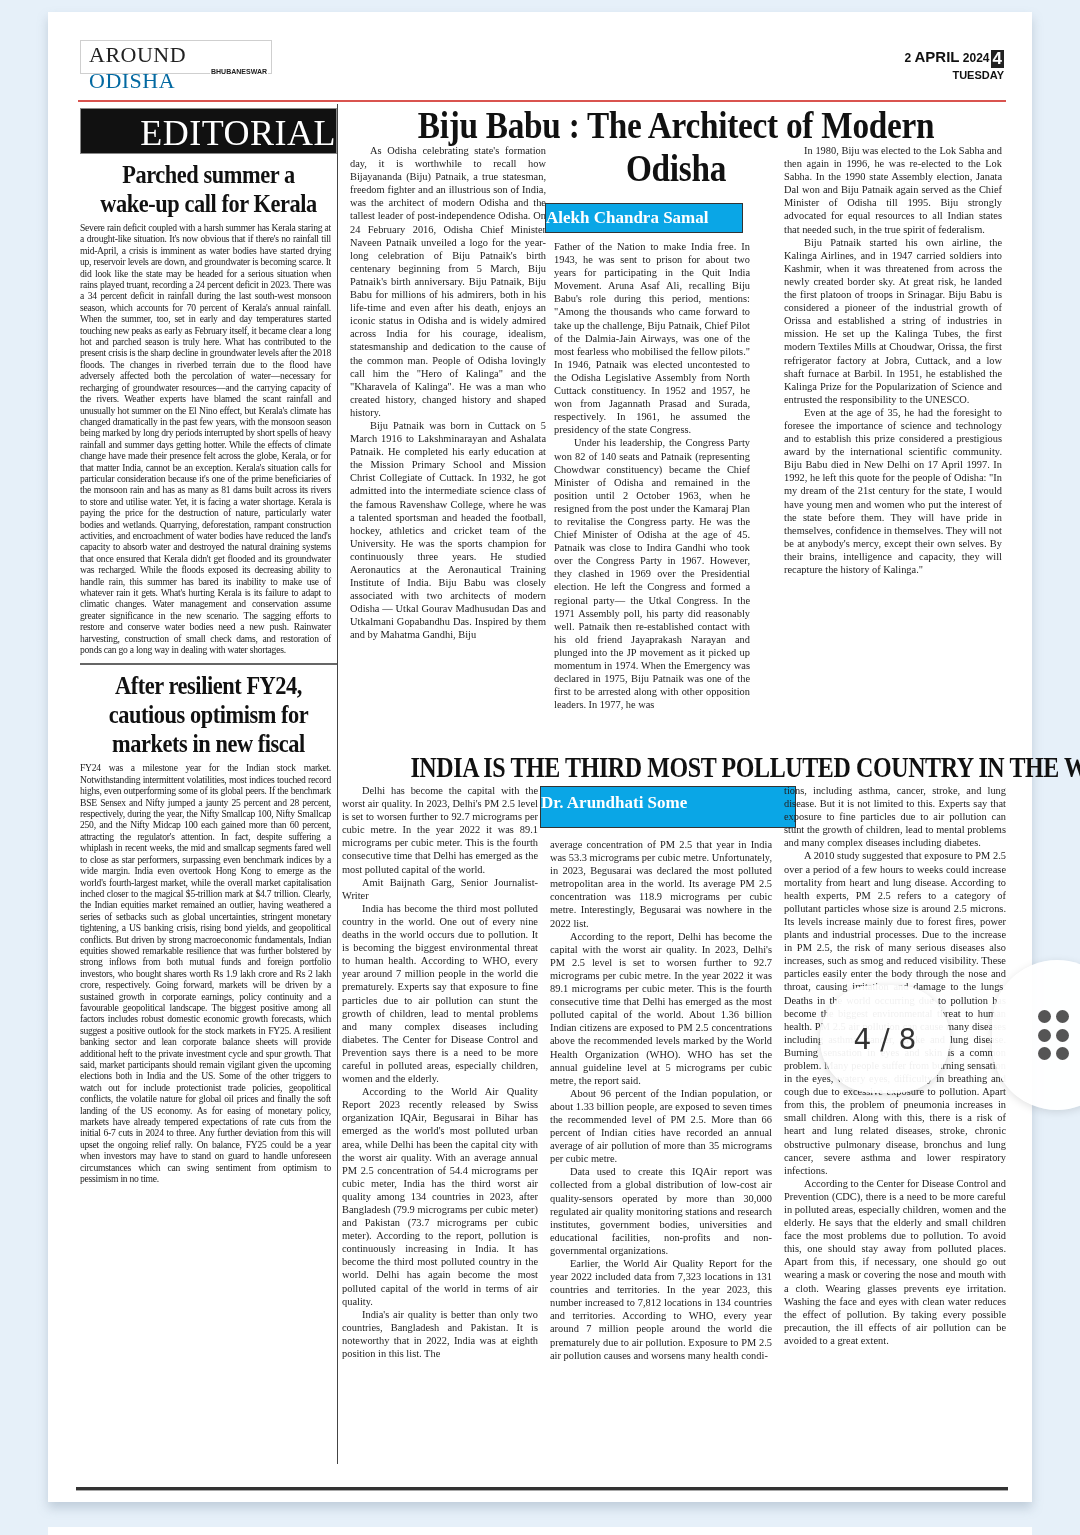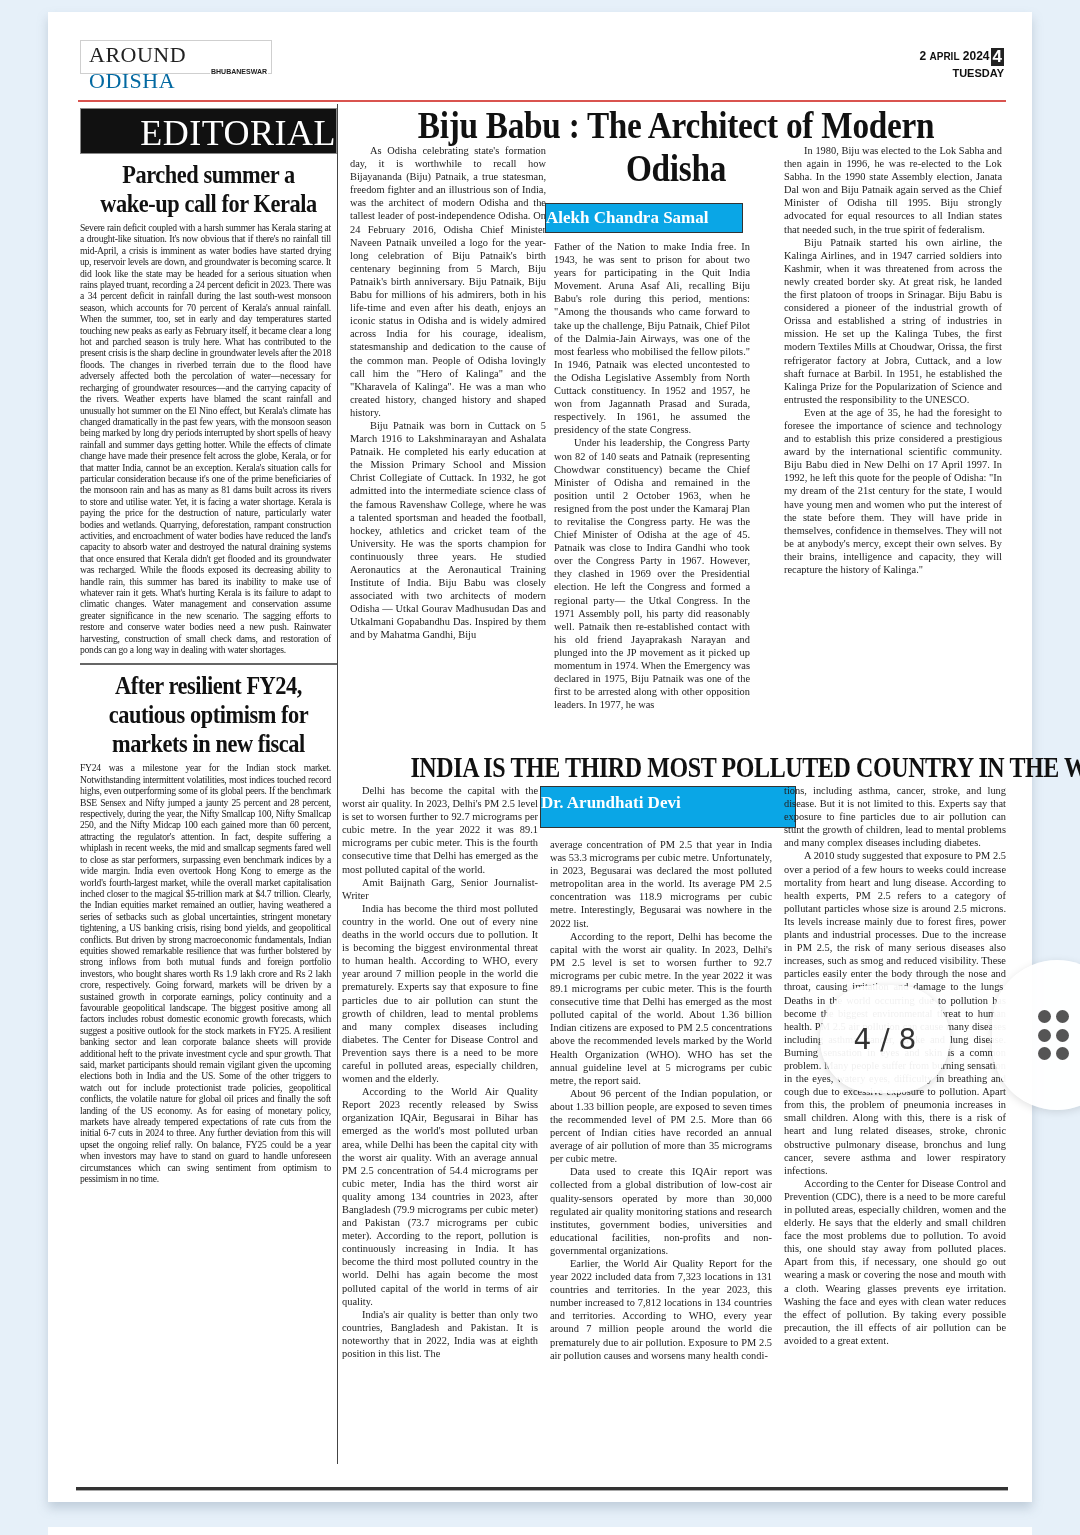--- a/index.html
+++ b/index.html
@@ -21,21 +21,21 @@
   .masthead { position:absolute; left:32px; top:28px; width:924px; height:56px; }
   .logo {
     position:absolute; left:0; top:0; width:192px; height:34px;
     border:1px solid #cfcfcf; box-sizing:border-box;
   }
   .logo .around { position:absolute; left:8px; top:1px; font-family:"Liberation Serif", serif; font-size:22px; color:#222; letter-spacing:0.5px; }
   .logo .odisha { color:#0369a1; }
   .logo .city { position:absolute; right:3px; bottom:-2px; font-family:"Liberation Sans", sans-serif; font-size:7px; font-weight:bold; color:#222; background:#fff; padding:0 1px; }
   .dateblock { position:absolute; right:0; top:8px; text-align:right; font-family:"Liberation Sans", sans-serif; font-weight:bold; color:#111; }
   .dateblock .date { font-size:12px; }
-  .dateblock .date .month { font-size:10px; }
+  .dateblock .date .month { font-size:15px; }
   .dateblock .pageno { display:inline-block; background:#222; color:#fff; font-size:17px; padding:0 2px; line-height:18px; vertical-align:-2px; margin-left:1px; }
   .dateblock .day { font-size:11px; margin-top:1px; }
   .redrule { position:absolute; left:30px; top:88px; width:928px; height:2px; background:#d9534f; }
 
   
   .edcol { position:absolute; left:32px; top:92px; width:257px; height:1360px; border-right:1.5px solid #444; }
   .edbanner { background:#111; color:#fff; font-family:"Liberation Serif", serif; font-weight:normal; font-size:36px; text-align:right; height:44px; line-height:48px; margin-top:4px; letter-spacing:0.5px; border:1px solid #888; }
   .edhead { font-family:"Liberation Serif", serif; font-weight:bold; font-size:26px; line-height:29px; text-align:center; margin:6px 2px 4px 2px; transform:scaleX(0.86); letter-spacing:-0.5px; color:#111; }
   .edtext { font-size:9.6px; line-height:11.4px; text-align:justify; color:#222; margin:0 6px 0 0; letter-spacing:-0.25px; }
   .edsep { height:2px; background:#666; margin:8px 0 6px 0; }
@@ -122,21 +122,21 @@
   <div class="headline2">INDIA IS THE THIRD MOST POLLUTED COUNTRY IN THE WORLD</div>
 
   <div class="col" style="left:294px; top:772px; width:196px;">
     <p>Delhi has become the capital with the worst air quality. In 2023, Delhi's PM 2.5 level is set to worsen further to 92.7 micrograms per cubic metre. In the year 2022 it was 89.1 micrograms per cubic meter. This is the fourth consecutive time that Delhi has emerged as the most polluted capital of the world.</p>
     <p>Amit Baijnath Garg, Senior Journalist-Writer</p>
     <p>India has become the third most polluted country in the world. One out of every nine deaths in the world occurs due to pollution. It is becoming the biggest environmental threat to human health. According to WHO, every year around 7 million people in the world die prematurely. Experts say that exposure to fine particles due to air pollution can stunt the growth of children, lead to mental problems and many complex diseases including diabetes. The Center for Disease Control and Prevention says there is a need to be more careful in polluted areas, especially children, women and the elderly.</p>
     <p>According to the World Air Quality Report 2023 recently released by Swiss organization IQAir, Begusarai in Bihar has emerged as the world's most polluted urban area, while Delhi has been the capital city with the worst air quality. With an average annual PM 2.5 concentration of 54.4 micrograms per cubic meter, India has the third worst air quality among 134 countries in 2023, after Bangladesh (79.9 micrograms per cubic meter) and Pakistan (73.7 micrograms per cubic meter). According to the report, pollution is continuously increasing in India. It has become the third most polluted country in the world. Delhi has again become the most polluted capital of the world in terms of air quality.</p>
     <p>India's air quality is better than only two countries, Bangladesh and Pakistan. It is noteworthy that in 2022, India was at eighth position in this list. The</p>
   </div>
 
-  <div class="bylinebox" style="left:492px; top:774px; width:254px; height:40px; line-height:32px; font-size:17px;">Dr. Arundhati Devi</div>
+  <div class="bylinebox" style="left:492px; top:774px; width:254px; height:40px; line-height:32px; font-size:17px;">Dr. Arundhati Some</div>
 
   <div class="col" style="left:502px; top:826px; width:222px;">
     <p class="noin">average concentration of PM 2.5 that year in India was 53.3 micrograms per cubic metre. Unfortunately, in 2023, Begusarai was declared the most polluted metropolitan area in the world. Its average PM 2.5 concentration was 118.9 micrograms per cubic metre. Interestingly, Begusarai was nowhere in the 2022 list.</p>
     <p>According to the report, Delhi has become the capital with the worst air quality. In 2023, Delhi's PM 2.5 level is set to worsen further to 92.7 micrograms per cubic metre. In the year 2022 it was 89.1 micrograms per cubic meter. This is the fourth consecutive time that Delhi has emerged as the most polluted capital of the world. About 1.36 billion Indian citizens are exposed to PM 2.5 concentrations above the recommended levels marked by the World Health Organization (WHO). WHO has set the annual guideline level at 5 micrograms per cubic metre, the report said.</p>
     <p>About 96 percent of the Indian population, or about 1.33 billion people, are exposed to seven times the recommended level of PM 2.5. More than 66 percent of Indian cities have recorded an annual average of air pollution of more than 35 micrograms per cubic metre.</p>
     <p>Data used to create this IQAir report was collected from a global distribution of low-cost air quality-sensors operated by more than 30,000 regulated air quality monitoring stations and research institutes, government bodies, universities and educational facilities, non-profits and non-governmental organizations.</p>
     <p>Earlier, the World Air Quality Report for the year 2022 included data from 7,323 locations in 131 countries and territories. In the year 2023, this number increased to 7,812 locations in 134 countries and territories. According to WHO, every year around 7 million people around the world die prematurely due to air pollution. Exposure to PM 2.5 air pollution causes and worsens many health condi-</p>
   </div>
 
   <div class="col" style="left:736px; top:772px; width:222px;">

